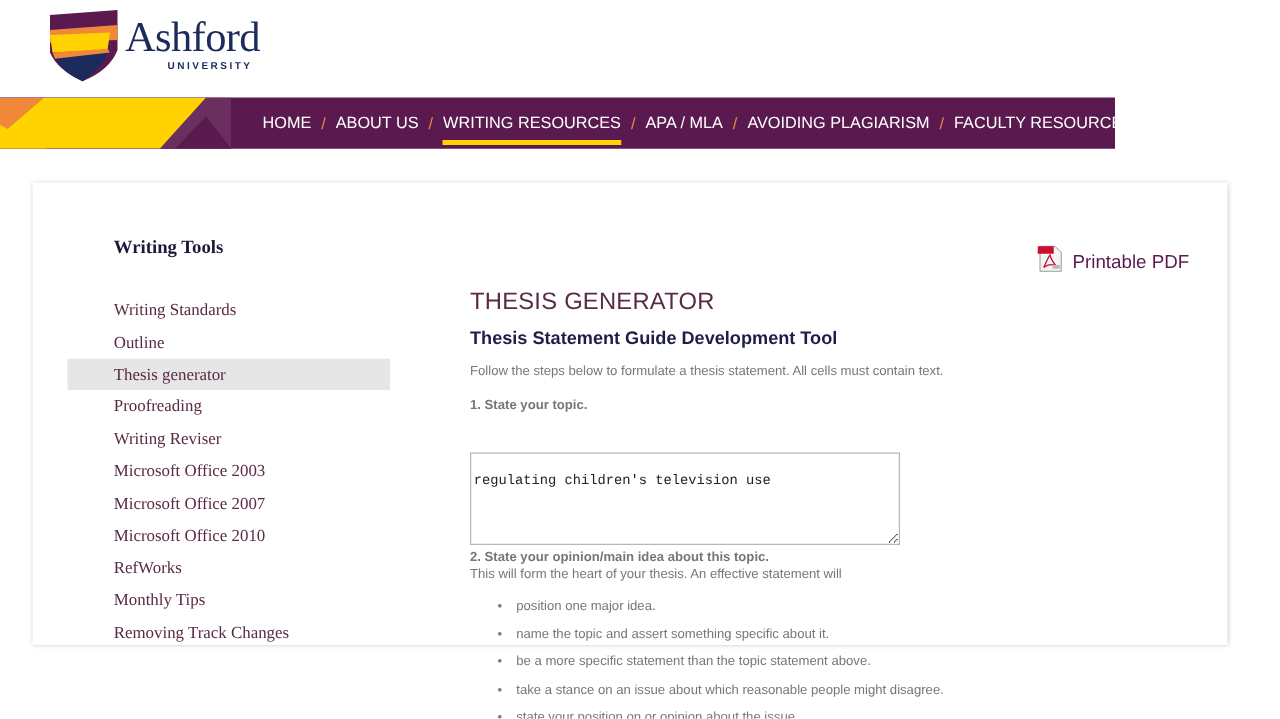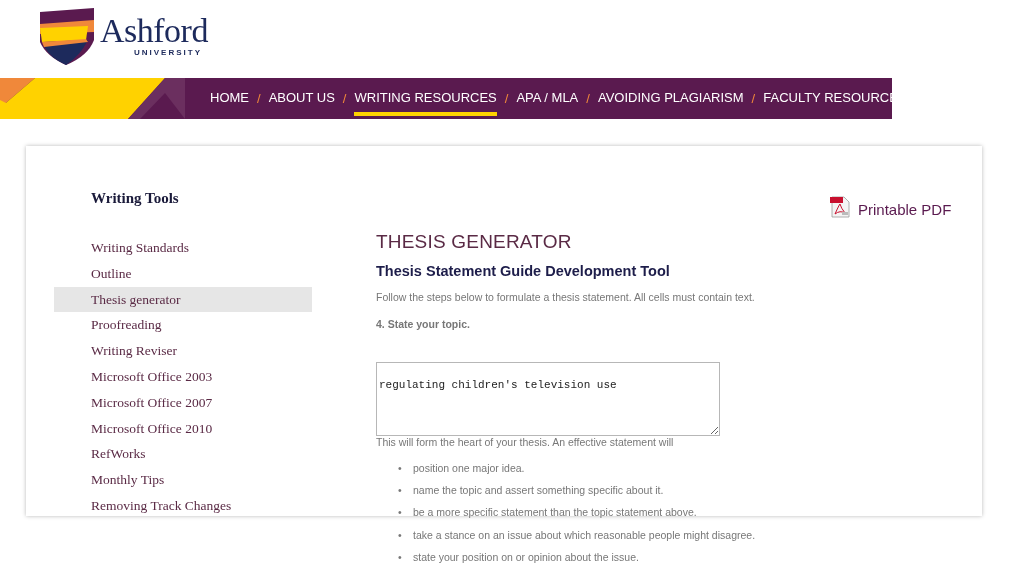--- a/index.html
+++ b/index.html
@@ -115,22 +115,23 @@
     <path d="M5 18 Q9 9 10 8 Q11 12 15 17 Q10 14 5 18 Z" fill="none" stroke="#c8102e" stroke-width="1"></path>
     <rect x="12" y="16" width="6" height="3" fill="#bbb"></rect>
   </svg>
   <span class="pdf-label">Printable PDF</span>
 </div>
 
 <div class="main">
   <div class="page-title">THESIS GENERATOR</div>
   <div class="subtitle">Thesis Statement Guide Development Tool</div>
   <div class="intro">Follow the steps below to formulate a thesis statement. All cells must contain text.</div>
-  <div class="step1-label">4. State your topic.</div>
+  <div class="step1-label">1. State your topic.</div>
   <textarea class="topic-box" style="">regulating children's television use</textarea>
+  <div class="step2-label">2. State your opinion/main idea about this topic.</div>
   <div class="step2-desc">This will form the heart of your thesis. An effective statement will</div>
   <ul class="criteria">
     <li><span class="bullet">•</span><span>position one major idea.</span></li>
     <li><span class="bullet">•</span><span>name the topic and assert something specific about it.</span></li>
     <li><span class="bullet">•</span><span>be a more specific statement than the topic statement above.</span></li>
     <li><span class="bullet">•</span><span>take a stance on an issue about which reasonable people might disagree.</span></li>
     <li><span class="bullet">•</span><span>state your position on or opinion about the issue.</span></li>
   </ul>
 </div>
 

